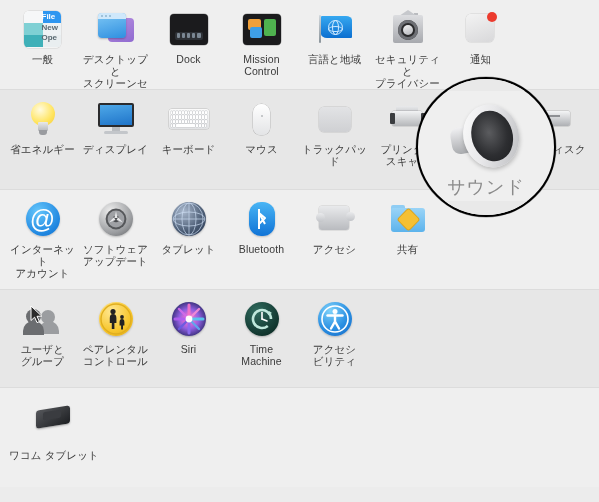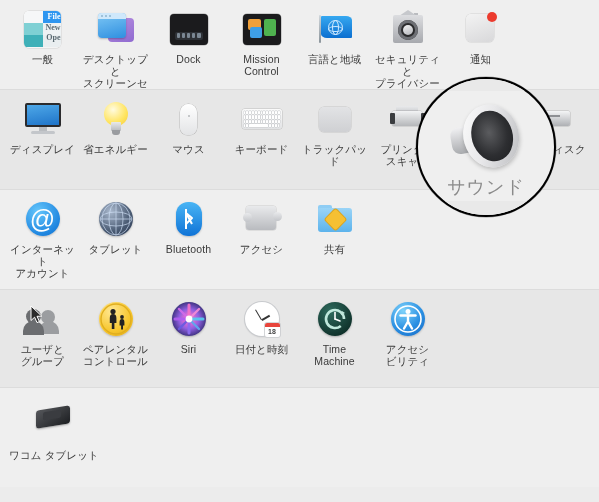--- a/index.html
+++ b/index.html
@@ -57,21 +57,21 @@
     display: grid; grid-template-columns: 1fr 1fr; grid-template-rows: 1fr 1fr 1fr;
   }
   .i-general i { display:block; }
   .i-general i:nth-child(1){background:#f6f7f8;}
   .i-general i:nth-child(2){background:#2e96f0;}
   .i-general i:nth-child(3){background:#7fd0d4;}
   .i-general i:nth-child(4){background:#eef2f4;}
   .i-general i:nth-child(5){background:#3fb0b8;}
   .i-general i:nth-child(6){background:#e9eef0;}
   .i-general .tx { position:absolute; right:2px; top:3px; font-size:8px; color:#fff;
-                   font-weight:bold; line-height:10.5px; text-align:right; width:19px;font-family:Liberation Serif, serif;}
+                   font-weight:bold; line-height:10.5px; text-align:left; width:19px;}
   .i-general .tx b:nth-child(n+2){ color:#5a6a72; }
 
   .i-desktop { width:40px; height:34px; position:relative; }
   .i-desktop .back { position:absolute; left:12px; top:6px; width:26px; height:24px;
      border-radius:4px; background:linear-gradient(150deg,#b98fe0,#8f6ad0); }
   .i-desktop .front { position:absolute; left:2px; top:1px; width:28px; height:25px;
      border-radius:4px; background:linear-gradient(165deg,#7ec8f5,#2f8fe0);
      box-shadow:0 1px 2px rgba(0,0,0,.25); }
   .i-desktop .bar { position:absolute; left:2px; top:1px; width:28px; height:6px;
      border-radius:4px 4px 0 0; background:#cfe8fb; }
@@ -411,106 +411,106 @@
             <div class="dot"></div>
           </div>
       </div>
       <div class="lbl">通知</div>
     </div>
   </div>
 
   <div class="row row-b rsep" style="height:100px;">
     <div class="cell">
       <div class="ico">
+        <div class="i-energy">
+            <div class="bulb"></div>
+            <div class="neck"></div>
+            <div class="base"></div>
+          </div>
+      </div>
+      <div class="lbl">省エネルギー</div>
+    </div>
+    <div class="cell">
+      <div class="ico">
         <div class="i-display">
             <div class="sc"></div>
             <div class="st"></div>
             <div class="bs"></div>
           </div>
       </div>
       <div class="lbl">ディスプレイ</div>
     </div>
     <div class="cell">
       <div class="ico">
-        <div class="i-energy">
-            <div class="bulb"></div>
-            <div class="neck"></div>
-            <div class="base"></div>
-          </div>
-      </div>
-      <div class="lbl">省エネルギー</div>
+        <div class="i-keyb">
+          <div class="kr">
+              <u></u>
+              <u></u>
+              <u></u>
+              <u></u>
+              <u></u>
+              <u></u>
+              <u></u>
+              <u></u>
+              <u></u>
+              <u></u>
+              <u></u>
+              <u></u>
+              <u></u>
+            </div>
+          <div class="kr">
+              <u></u>
+              <u></u>
+              <u></u>
+              <u></u>
+              <u></u>
+              <u></u>
+              <u></u>
+              <u></u>
+              <u></u>
+              <u></u>
+              <u></u>
+              <u></u>
+              <u></u>
+            </div>
+          <div class="kr">
+              <u></u>
+              <u></u>
+              <u></u>
+              <u></u>
+              <u></u>
+              <u></u>
+              <u></u>
+              <u></u>
+              <u></u>
+              <u></u>
+              <u></u>
+              <u></u>
+              <u></u>
+            </div>
+          <div class="kr">
+              <u></u>
+              <u></u>
+              <u style="grid-column:span 7"></u>
+              <u></u>
+              <u></u>
+              <u></u>
+              <u></u>
+            </div>
+        </div>
+      </div>
+      <div class="lbl">キーボード</div>
     </div>
     <div class="cell">
       <div class="ico">
         <div class="i-mouse">
             <s></s>
           </div>
       </div>
       <div class="lbl">マウス</div>
-    </div>
-    <div class="cell">
-      <div class="ico">
-        <div class="i-keyb">
-          <div class="kr">
-              <u></u>
-              <u></u>
-              <u></u>
-              <u></u>
-              <u></u>
-              <u></u>
-              <u></u>
-              <u></u>
-              <u></u>
-              <u></u>
-              <u></u>
-              <u></u>
-              <u></u>
-            </div>
-          <div class="kr">
-              <u></u>
-              <u></u>
-              <u></u>
-              <u></u>
-              <u></u>
-              <u></u>
-              <u></u>
-              <u></u>
-              <u></u>
-              <u></u>
-              <u></u>
-              <u></u>
-              <u></u>
-            </div>
-          <div class="kr">
-              <u></u>
-              <u></u>
-              <u></u>
-              <u></u>
-              <u></u>
-              <u></u>
-              <u></u>
-              <u></u>
-              <u></u>
-              <u></u>
-              <u></u>
-              <u></u>
-              <u></u>
-            </div>
-          <div class="kr">
-              <u></u>
-              <u></u>
-              <u style="grid-column:span 7"></u>
-              <u></u>
-              <u></u>
-              <u></u>
-              <u></u>
-            </div>
-        </div>
-      </div>
-      <div class="lbl">キーボード</div>
     </div>
     <div class="cell">
       <div class="ico">
           <div class="i-track"></div>
         </div>
       <div class="lbl">トラックパッド</div>
     </div>
     <div class="cell">
       <div class="ico">
         <div class="i-print">
@@ -544,20 +544,38 @@
     </div>
   </div>
 
   <div class="row row-a rsep" style="height:100px;">
     <div class="cell">
       <div class="ico">
           <div class="i-at">@</div>
         </div>
       <div class="lbl">インターネット
 アカウント</div>
+    </div>
+    <div class="cell">
+      <div class="ico">
+        <div class="i-swupd">
+          <svg class="gear" viewBox="0 0 24 24">
+              <g fill="#6b6d70">
+            <circle cx="12" cy="12" r="10.4" fill="#55575a"></circle>
+            <circle cx="12" cy="12" r="8.4" fill="#9fa1a5"></circle>
+            <circle cx="12" cy="12" r="3.2" fill="#4a4c4f"></circle>
+            <path d="M12 4.2 L13.6 11 L10.4 11 Z" fill="#e6e7e9"></path>
+            <path d="M19 15.6 L12.5 12.9 L14.1 10.2 Z" fill="#e6e7e9"></path>
+            <path d="M5 15.6 L11.5 12.9 L9.9 10.2 Z" fill="#e6e7e9"></path>
+          </g>
+            </svg>
+        </div>
+      </div>
+      <div class="lbl">ソフトウェア
+アップデート</div>
     </div>
     <div class="cell">
       <div class="ico">
         <div class="i-net">
             <svg class="m" viewBox="0 0 34 34">
           <g stroke="#cfe0f5" stroke-width=".8" fill="none" opacity=".85">
             <ellipse cx="17" cy="17" rx="7" ry="16"></ellipse>
                 <ellipse cx="17" cy="17" rx="14" ry="16"></ellipse>
             <ellipse cx="17" cy="17" rx="16" ry="7"></ellipse>
                 <line x1="1" y1="17" x2="33" y2="17"></line>
@@ -641,33 +659,20 @@
             <line x1="17" y1="17" x2="7" y2="7" stroke="#d06ce8" stroke-width="2.4"></line>
             <circle cx="17" cy="17" r="3.4" fill="#ffffff"></circle>
           </g>
             </svg>
           </div>
       </div>
       <div class="lbl">Siri</div>
     </div>
     <div class="cell">
       <div class="ico">
-        <div class="i-clock">
-            <div class="hh"></div>
-            <div class="mm"></div>
-          <div class="cal">
-              <u></u>
-              <b>18</b>
-            </div>
-        </div>
-      </div>
-      <div class="lbl">日付と時刻</div>
-    </div>
-    <div class="cell">
-      <div class="ico">
         <div class="i-tm"><svg width="34" height="34" viewBox="0 0 34 34">
           <path d="M26 17 a9 9 0 1 0 -3.2 6.9" fill="none" stroke="#bfe8dc" stroke-width="2.6"></path>
           <path d="M24 9 l3 2 l-4 2 z" fill="#bfe8dc"></path>
           <line x1="17" y1="17" x2="17" y2="10.5" stroke="#ffffff" stroke-width="1.6" stroke-linecap="round"></line>
           <line x1="17" y1="17" x2="22" y2="19" stroke="#ffffff" stroke-width="1.6" stroke-linecap="round"></line>
         </svg></div>
       </div>
       <div class="lbl">Time
 Machine</div>
     </div>

